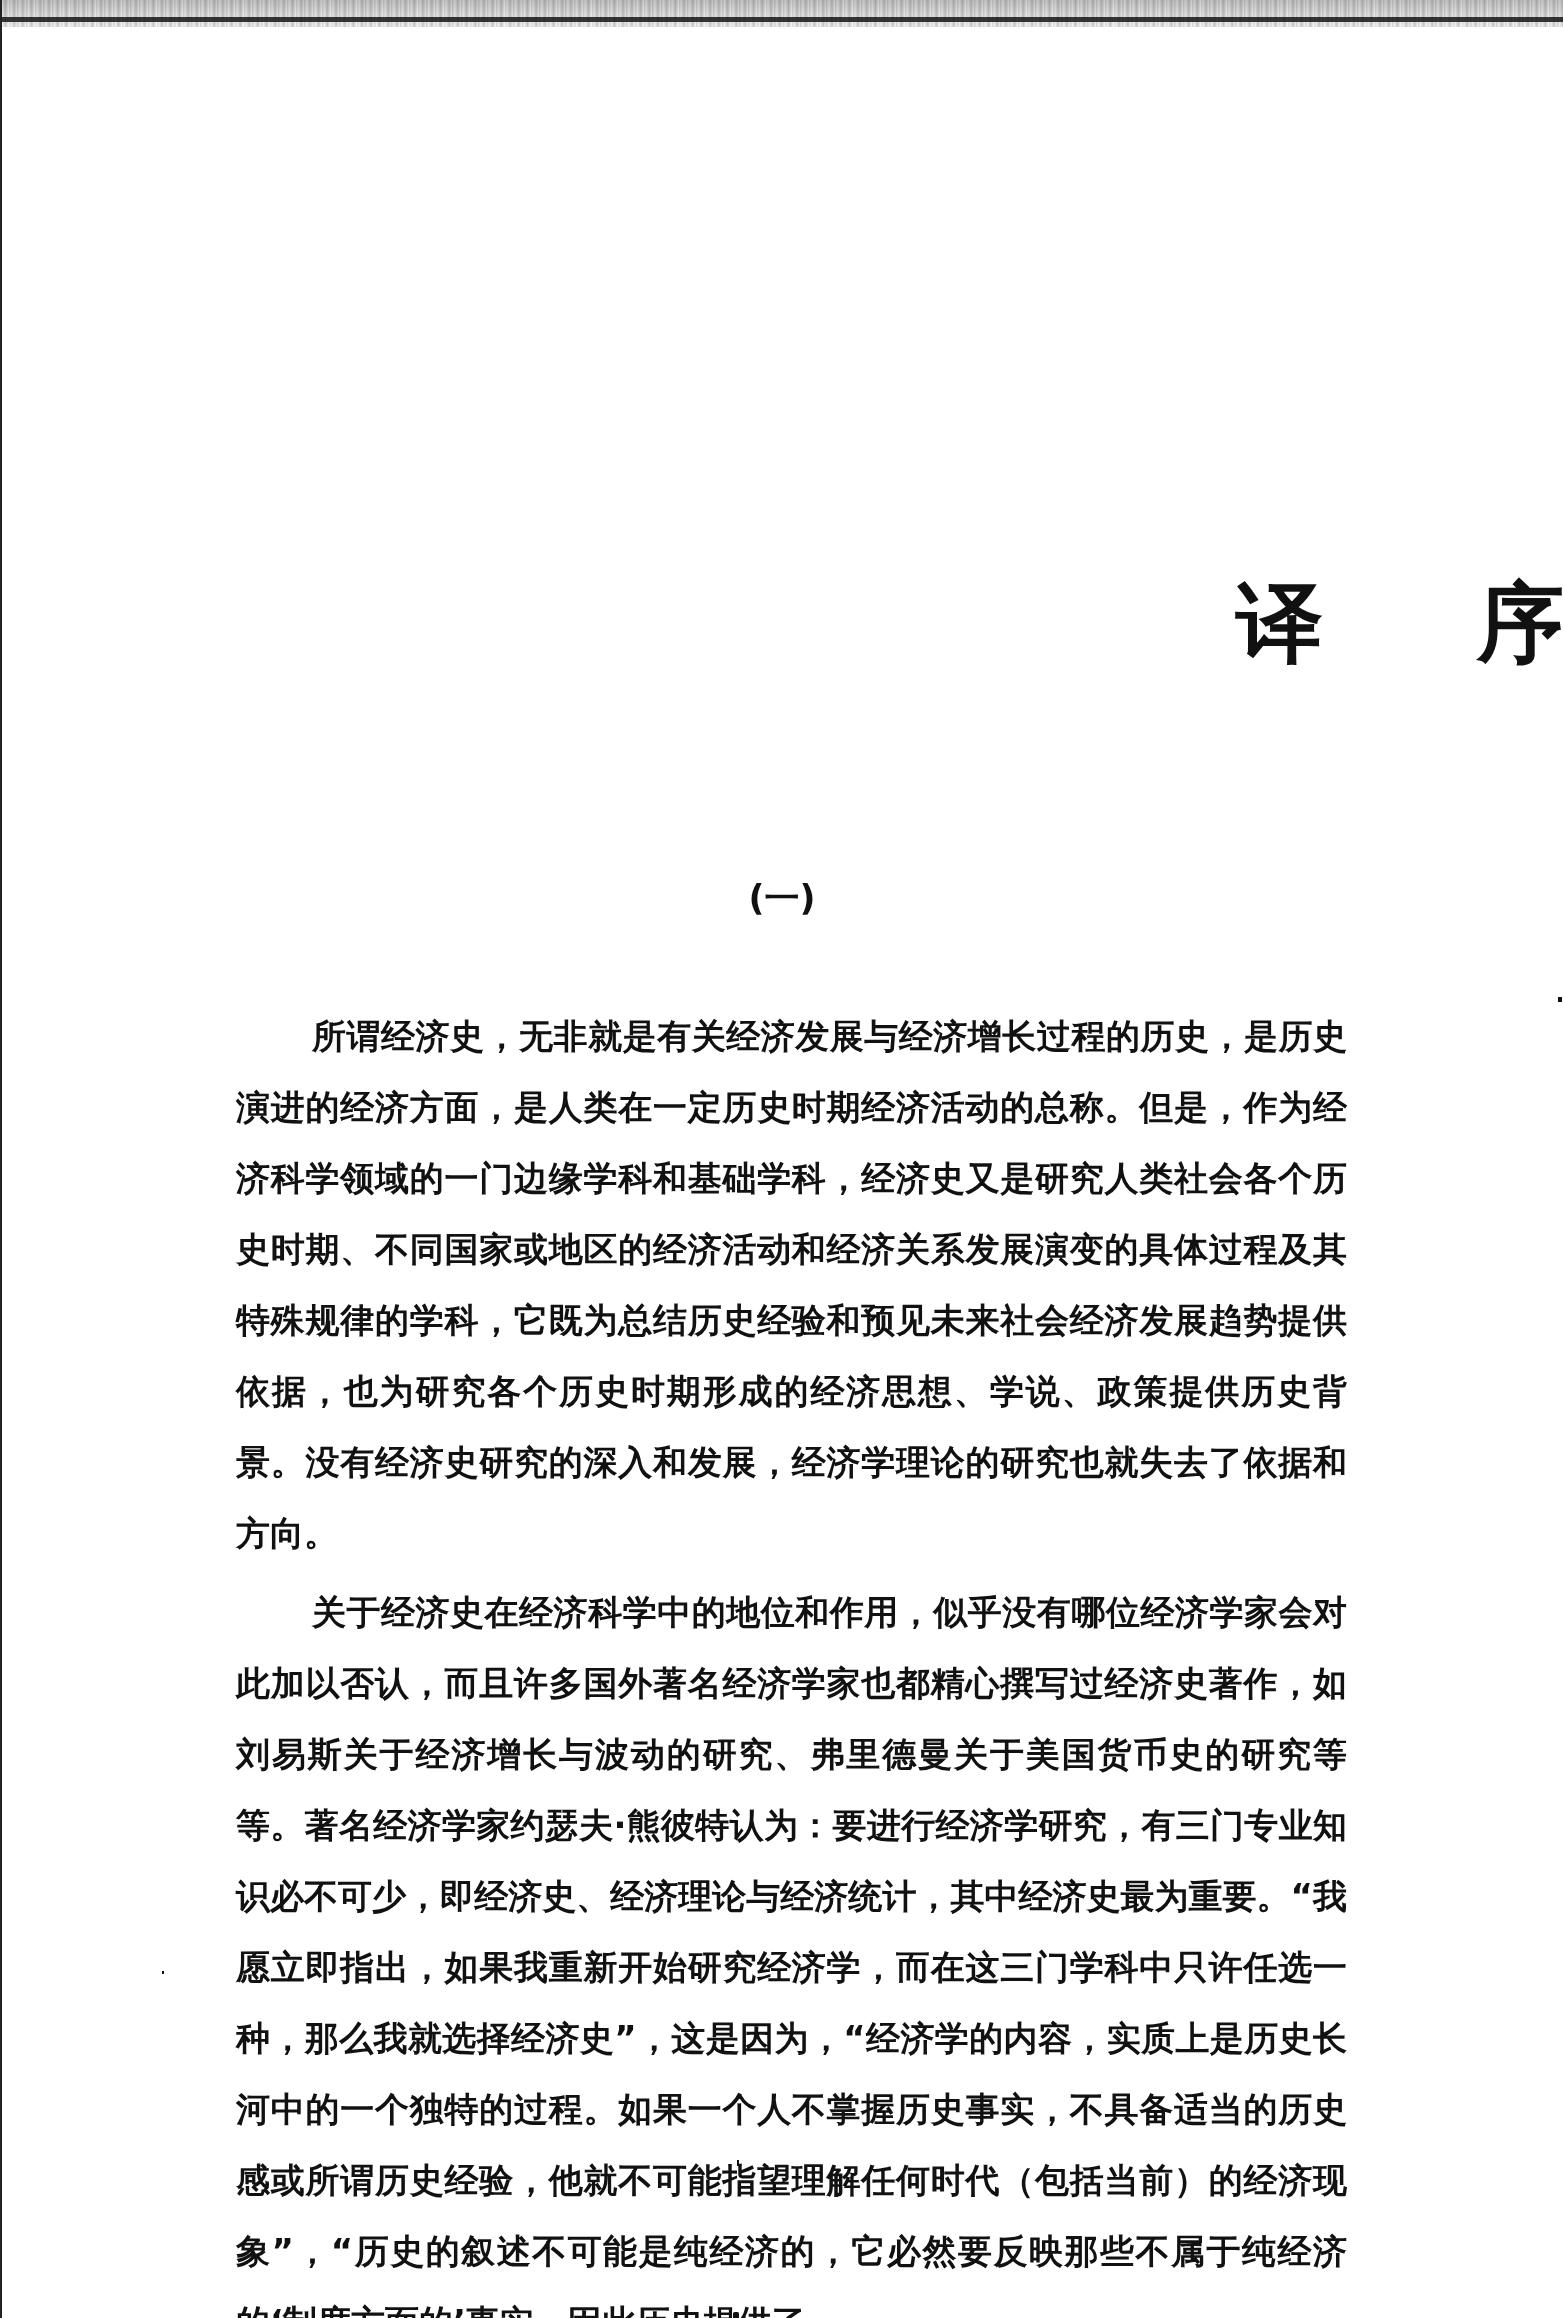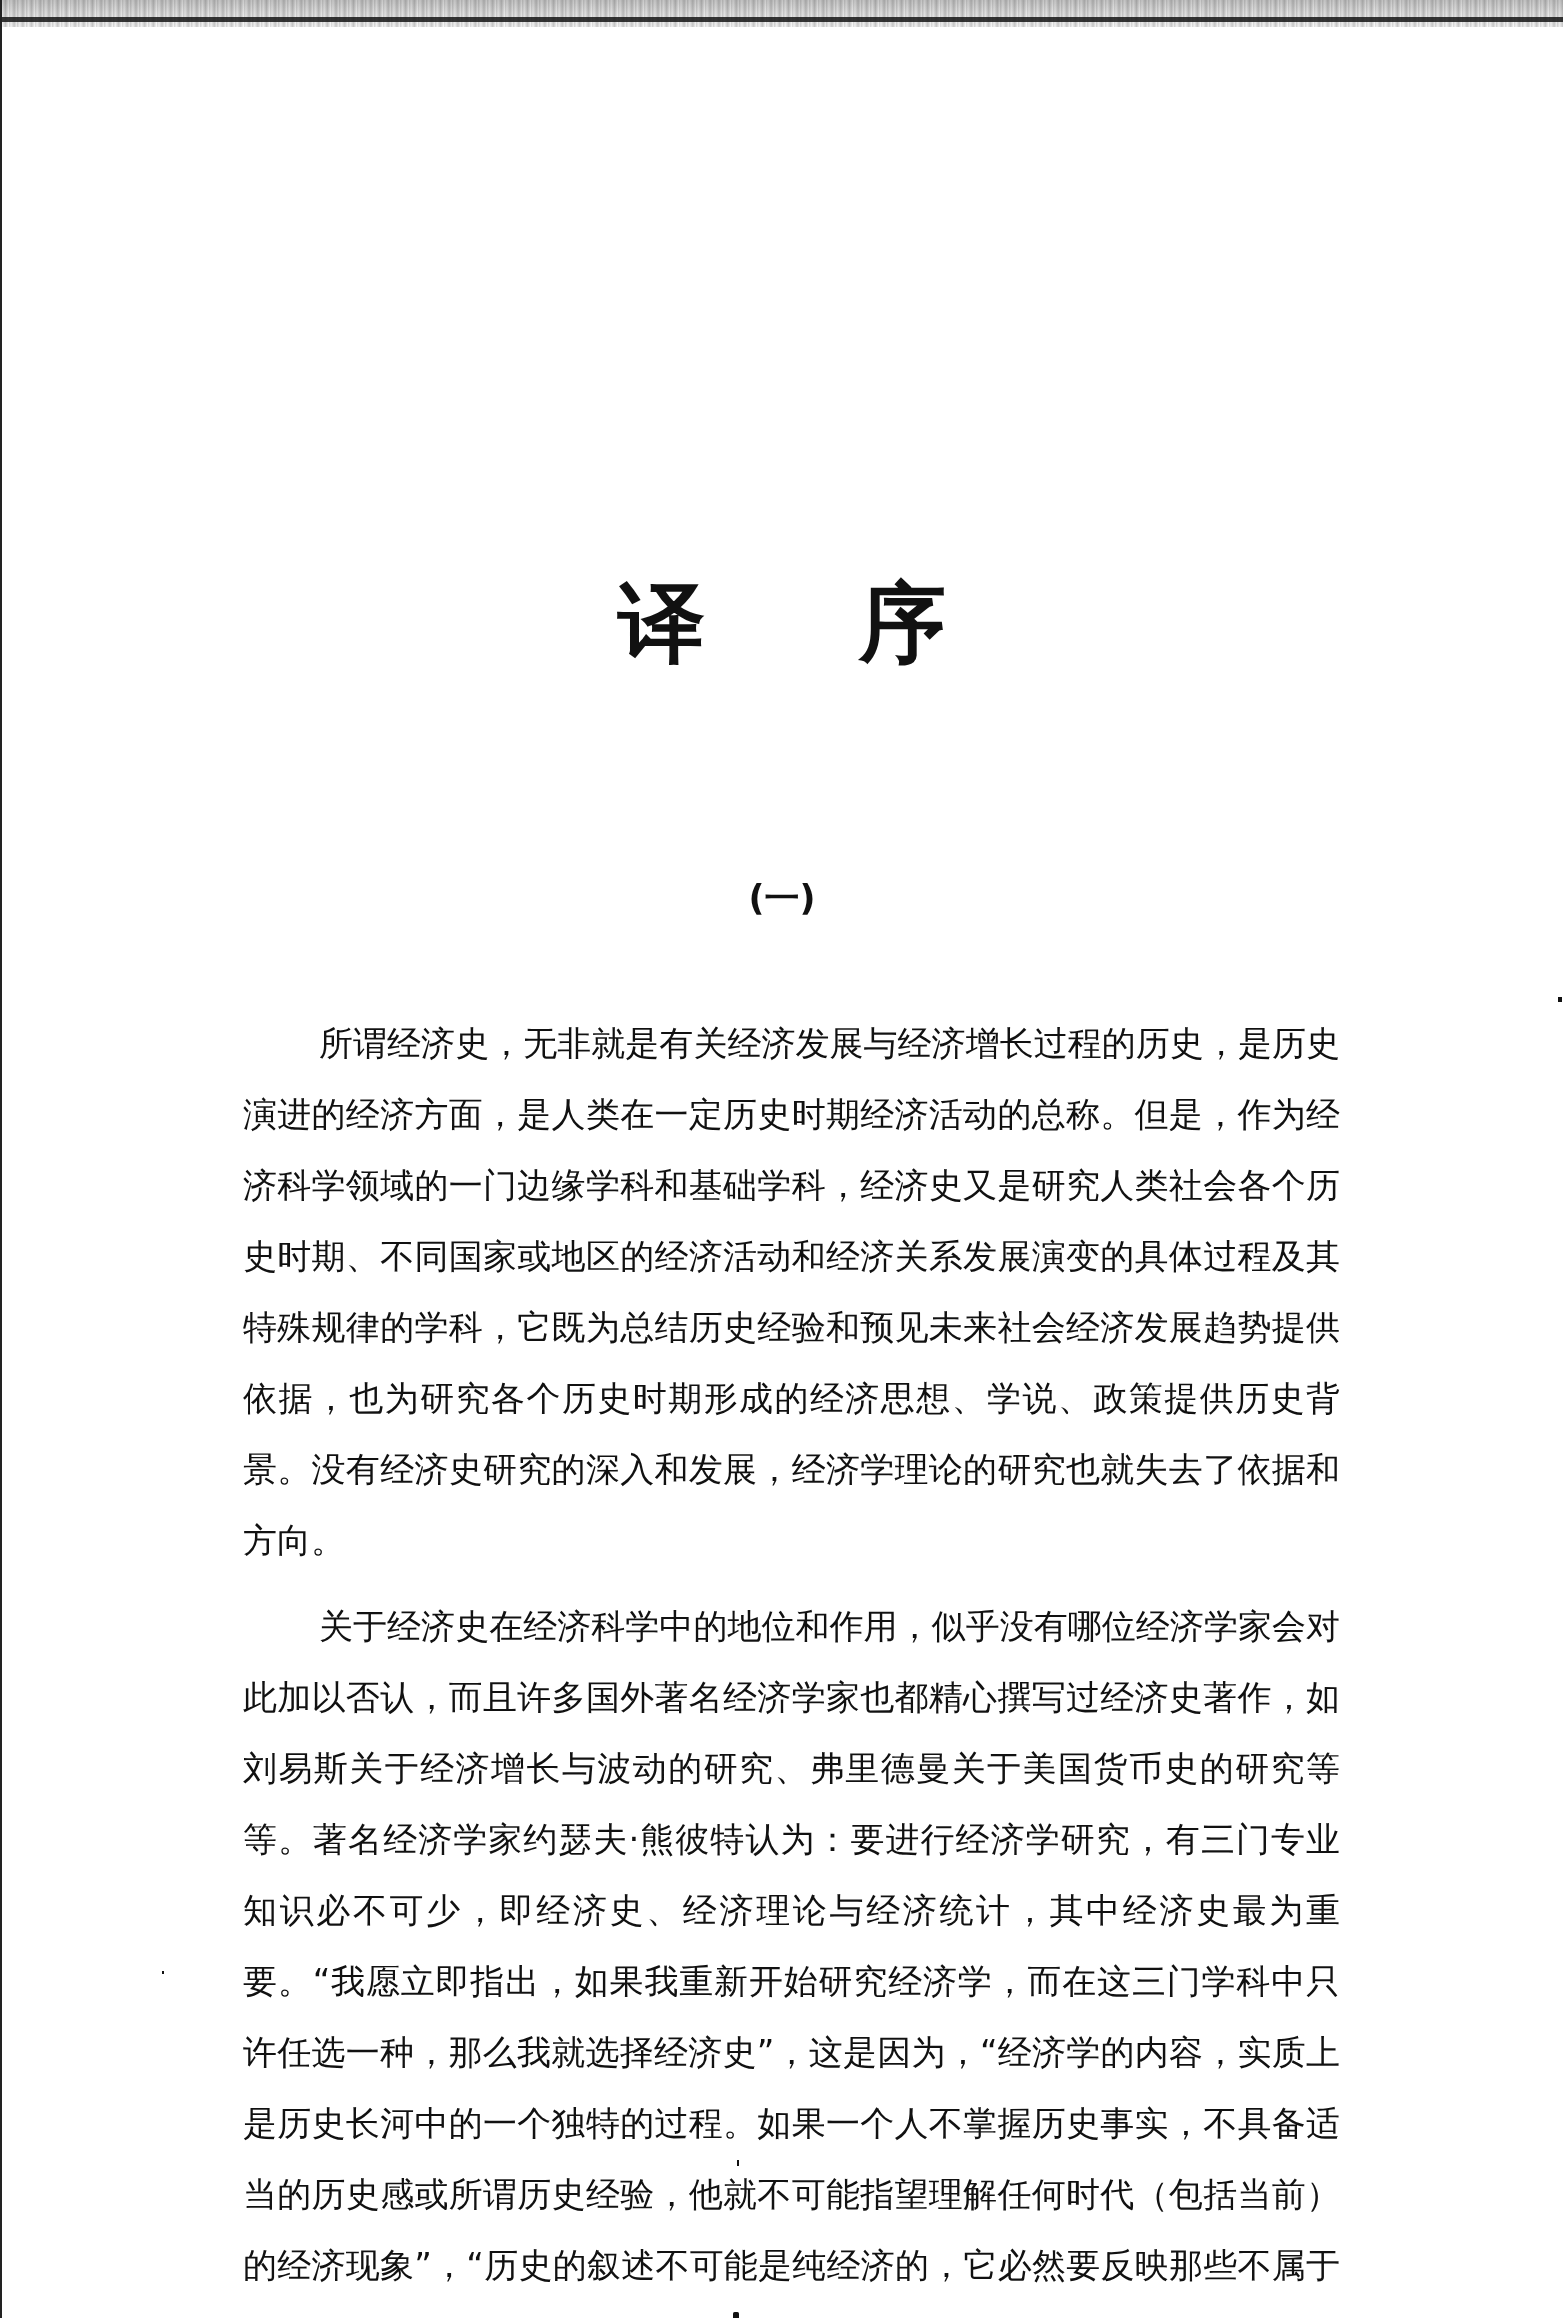--- a/index.html
+++ b/index.html
@@ -37,21 +37,21 @@
       left: 0; top: 0;
       width: 2.4px;
       height: 2319px;
       background: #222222;
     }
     .title {
       position: absolute;
       left: 0;
       top: 579px;
       width: 1564px;
-      text-align: center;
+      text-align: right;
       font-family: "DejaVu Serif", serif;
       font-weight: bold;
       font-size: 87px;
       letter-spacing: 0;
       line-height: 1;
     }
     .title span {
       display: inline-block;
     }
     .title .gap {
@@ -71,23 +71,24 @@
       position: absolute;
       left: 228px;
       top: 993px;
       width: 1127px;
       font-family: "DejaVu Sans", sans-serif;
       font-size: 34px;
       line-height: 71px;
       text-align: justify;
     }
     .body-text p {
-      margin: 15px;
+      margin: 8px;
       text-indent: 76px;
       text-align: justify;
+      font-weight: bold;
     }
     .speck {
       position: absolute;
       background: #111;
     }
     .page-mark {
       position: absolute;
       left: 733px;
       top: 2312px;
       width: 6.3px;

